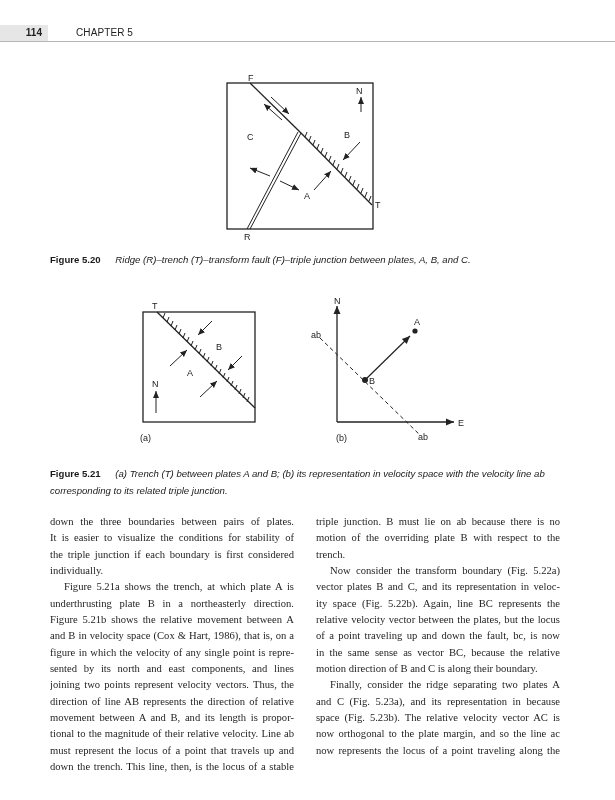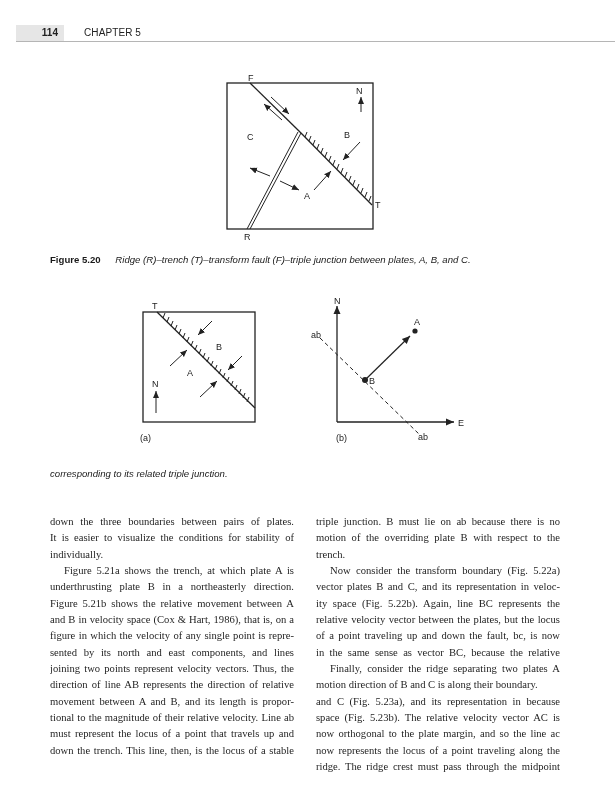--- a/index.html
+++ b/index.html
@@ -1,20 +1,20 @@
 <!DOCTYPE html>
 <html><head>
 <meta charset="utf-8">
 <style>
   html, body { margin: 0; padding: 0; background: #ffffff; }
   body { width: 615px; height: 800px; position: relative; overflow: hidden; font-family: "Liberation Serif", serif; color: #1a1a1a; }
-  .header { position: absolute; left: 0; top: 25px; width: 500px; height: 17px; margin-left: 16px; }
+  .header { position: absolute; left: 0; top: 25px; width: 500px; height: 17px; }
   .header .pgbox { position: absolute; left: 0; top: 0; width: 48px; height: 16px; background: #e6e6e6; }
   .header .pgnum { position: absolute; right: 6px; top: 2px; font-family: "Liberation Sans", sans-serif; font-weight: bold; font-size: 10px; color: #222; }
-  .header .chap { position: absolute; left: 68px; top: 2px; font-family: "Liberation Sans", sans-serif; font-size: 10px; color: #222; letter-spacing: 0.1px; }
+  .header .chap { position: absolute; left: 76px; top: 2px; font-family: "Liberation Sans", sans-serif; font-size: 10px; color: #222; letter-spacing: 0.1px; }
   .header .rule { position: absolute; left: 0; top: 16px; width: 615px; height: 1px; background: #b5b5b5; }
 
   .fig { position: absolute; }
   .fig svg { display: block; }
   .fig text { font-family: "Liberation Sans", sans-serif; fill: #222; }
 
   .caption { position: absolute; font-family: "Liberation Sans", sans-serif; font-size: 9.6px; color: #1a1a1a; line-height: 17px; }
   .caption .lbl { font-weight: bold; font-style: normal; margin-right: 12px; }
   .caption .txt { font-style: italic; margin-top: 20px; }
 
@@ -169,27 +169,32 @@
     <text x="11" y="48" font-size="9">ab</text>
     <text x="118" y="150" font-size="9">ab</text>
     <text x="114" y="35" font-size="9">A</text>
     <text x="69" y="94" font-size="9">B</text>
     <text x="36" y="151" font-size="9">(b)</text>
   </svg>
 </div>
 
 <div class="caption" style="left:50px; top:465px; width:520px;">
   <div>
+    <span class="lbl">Figure 5.21</span>
+    <span class="txt">(a) Trench (T) between plates A and B; (b) its representation in velocity space with the velocity line ab</span>
+  </div>
+  <div>
     <span class="txt">corresponding to its related triple junction.</span>
   </div>
 </div>
 
 <div class="col col-left" id="colLeft">
     <span class="line">down the three boundaries between pairs of plates.</span>
     <span class="line">It is easier to visualize the conditions for stability of</span>
+    <span class="line">the triple junction if each boundary is first considered</span>
     <span class="line last">individually.</span>
     <span class="line ind">Figure 5.21a shows the trench, at which plate A is</span>
     <span class="line">underthrusting plate B in a northeasterly direction.</span>
     <span class="line">Figure 5.21b shows the relative movement between A</span>
     <span class="line">and B in velocity space (Cox &amp; Hart, 1986), that is, on a</span>
     <span class="line">figure in which the velocity of any single point is repre-</span>
     <span class="line">sented by its north and east components, and lines</span>
     <span class="line">joining two points represent velocity vectors. Thus, the</span>
     <span class="line">direction of line AB represents the direction of relative</span>
     <span class="line">movement between A and B, and its length is propor-</span>
@@ -200,20 +205,19 @@
 <div class="col col-right" id="colRight">
     <span class="line">triple junction. B must lie on ab because there is no</span>
     <span class="line">motion of the overriding plate B with respect to the</span>
     <span class="line last">trench.</span>
     <span class="line ind">Now consider the transform boundary (Fig. 5.22a)</span>
     <span class="line">vector plates B and C, and its representation in veloc-</span>
     <span class="line">ity space (Fig. 5.22b). Again, line BC represents the</span>
     <span class="line">relative velocity vector between the plates, but the locus</span>
     <span class="line">of a point traveling up and down the fault, bc, is now</span>
     <span class="line">in the same sense as vector BC, because the relative</span>
+    <span class="line last">motion direction of B and C is along their boundary.</span>
     <span class="line ind">Finally, consider the ridge separating two plates A</span>
-    <span class="line last">motion direction of B and C is along their boundary.</span>
     <span class="line">and C (Fig. 5.23a), and its representation in because</span>
     <span class="line">space (Fig. 5.23b). The relative velocity vector AC is</span>
     <span class="line">now orthogonal to the plate margin, and so the line ac</span>
     <span class="line">now represents the locus of a point traveling along the</span>
-    <span class="line">ridge. The ridge crest must pass through the midpoint</span>
   </div>
 
 </body></html>

